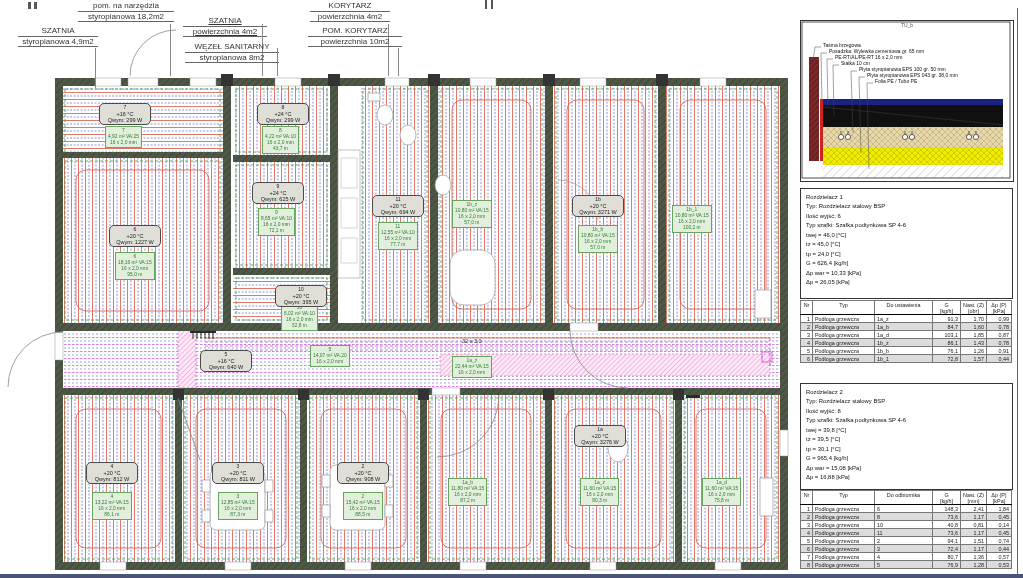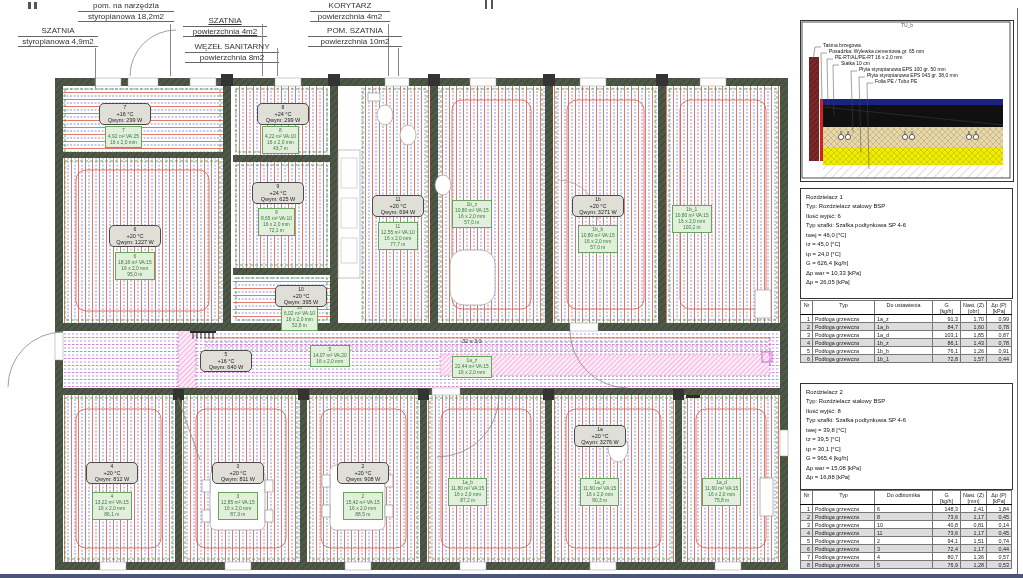--- a/index.html
+++ b/index.html
@@ -254,32 +254,32 @@
   <div class="leader" style="left:170px;top:24px;height:52px;"></div>
 
   <div class="callout" style="left:183px;top:16px;width:84px;text-decoration:underline;">
     <div class="c-title">SZATNIA</div>
     <div class="c-area">powierzchnia 4m2</div>
   </div>
   <div class="leader" style="left:262px;top:24px;height:52px;"></div>
 
   <div class="callout" style="left:185px;top:42px;width:94px;">
     <div class="c-title">WĘZEŁ SANITARNY</div>
-    <div class="c-area">powierzchnia 8m2</div>
+    <div class="c-area">styropianowa 8m2</div>
   </div>
   <div class="leader" style="left:277px;top:48px;height:28px;"></div>
 
   <div class="callout" style="left:310px;top:1px;width:80px;">
     <div class="c-title">KORYTARZ</div>
     <div class="c-area">powierzchnia 4m2</div>
   </div>
   <div class="leader" style="left:388px;top:24px;height:52px;"></div>
 
   <div class="callout" style="left:308px;top:26px;width:94px;">
-    <div class="c-title">POM. SZATNIA</div>
+    <div class="c-title">POM. KORYTARZ</div>
     <div class="c-area">powierzchnia 10m2</div>
   </div>
   <div class="leader" style="left:398px;top:48px;height:28px;"></div>
 
   <div class="gbox" style="left:99px;top:103px;">
     <span class="num">7</span>
     <span>+16 °C</span><br>
     <span>Qwym: 299 W</span>
   </div>
   <div class="gbox" style="left:257px;top:103px;">

